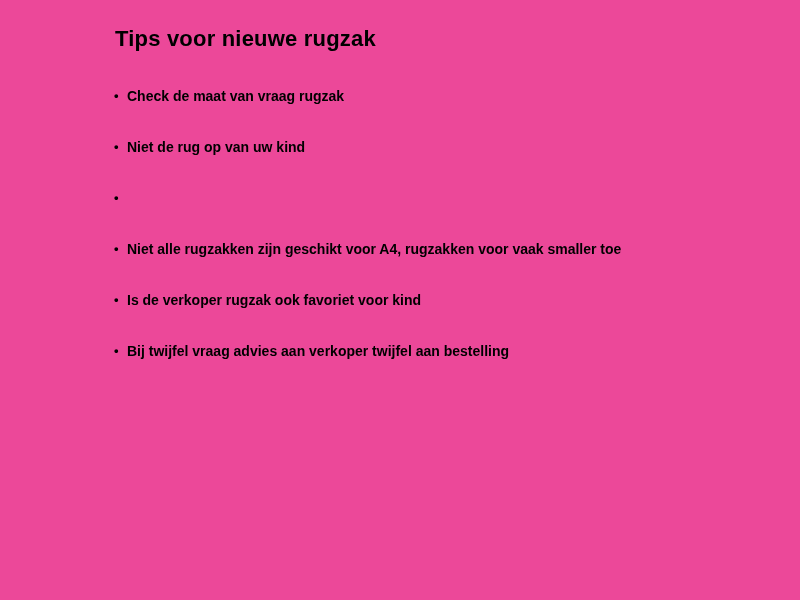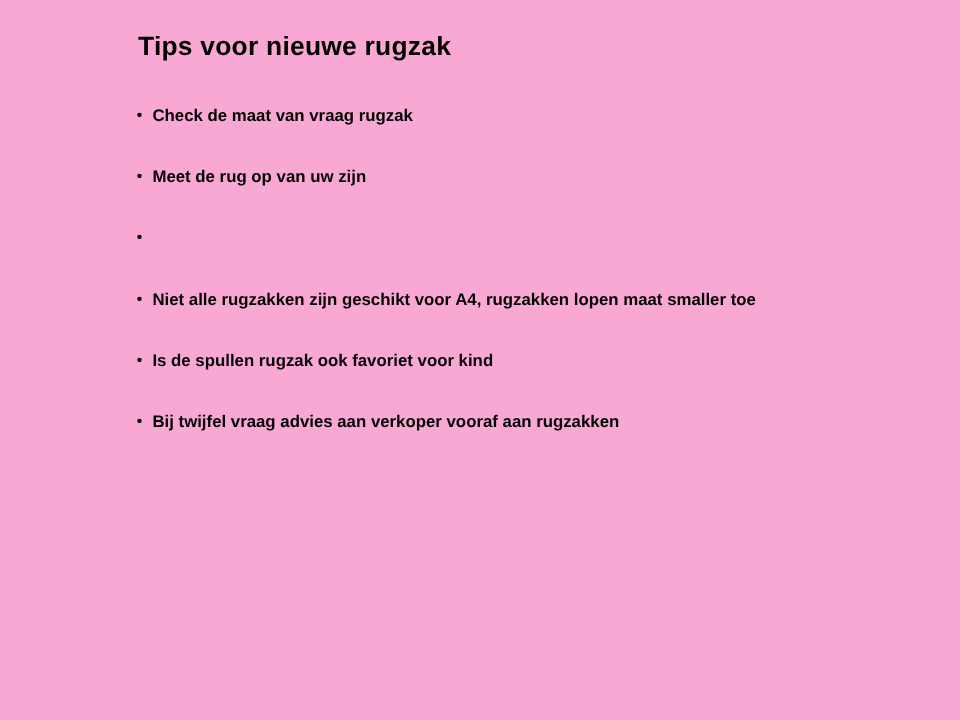--- a/index.html
+++ b/index.html
@@ -4,21 +4,21 @@
 <style>
   html, body {
     margin: 0;
     padding: 0;
     background: #ffffff;
   }
   .slide {
     position: relative;
     width: 800px;
     height: 600px;
-    background: #f9a8d4;
+    background: #ec4899;
     overflow: hidden;
     font-family: "Liberation Sans", sans-serif;
     color: #000000;
   }
   .slide-title {
     position: absolute;
     left: 115px;
     top: 26px;
     margin: 0;
     font-size: 22px;
@@ -60,31 +60,31 @@
 <div class="slide">
   <h1 class="slide-title">Tips voor nieuwe rugzak</h1>
 
   <ul class="bullet-list">
     <li class="bullet-item">
       <span class="bullet-marker">•</span>
       <span class="bullet-text">Check de maat van vraag rugzak</span>
     </li>
     <li class="bullet-item">
       <span class="bullet-marker">•</span>
-      <span class="bullet-text">Meet de rug op van uw zijn</span>
+      <span class="bullet-text">Niet de rug op van uw kind</span>
     </li>
     <li class="bullet-item">
       <span class="bullet-marker">•</span>
     </li>
     <li class="bullet-item">
       <span class="bullet-marker">•</span>
-      <span class="bullet-text">Niet alle rugzakken zijn geschikt voor A4, rugzakken lopen maat smaller toe</span>
+      <span class="bullet-text">Niet alle rugzakken zijn geschikt voor A4, rugzakken voor vaak smaller toe</span>
     </li>
     <li class="bullet-item">
       <span class="bullet-marker">•</span>
-      <span class="bullet-text">Is de spullen rugzak ook favoriet voor kind</span>
+      <span class="bullet-text">Is de verkoper rugzak ook favoriet voor kind</span>
     </li>
     <li class="bullet-item">
       <span class="bullet-marker">•</span>
-      <span class="bullet-text">Bij twijfel vraag advies aan verkoper vooraf aan rugzakken</span>
+      <span class="bullet-text">Bij twijfel vraag advies aan verkoper twijfel aan bestelling</span>
     </li>
   </ul>
 </div>
 
 </body></html>

